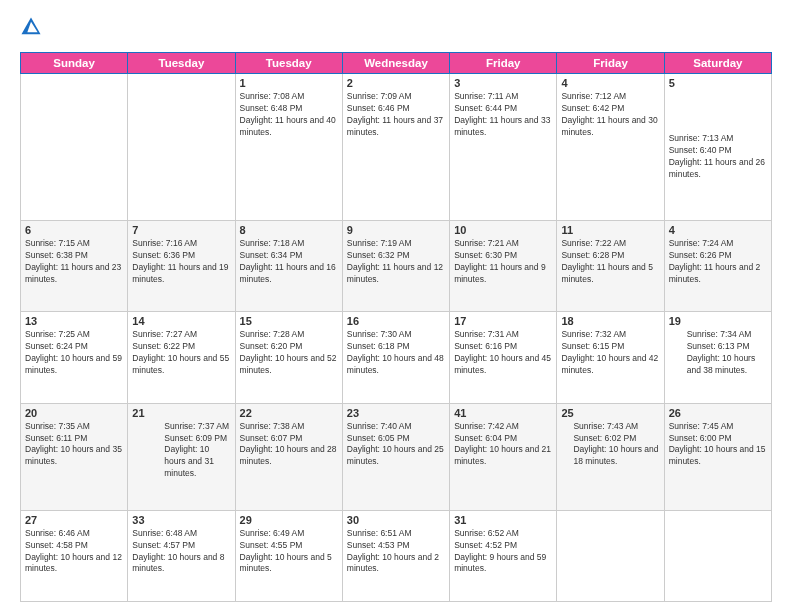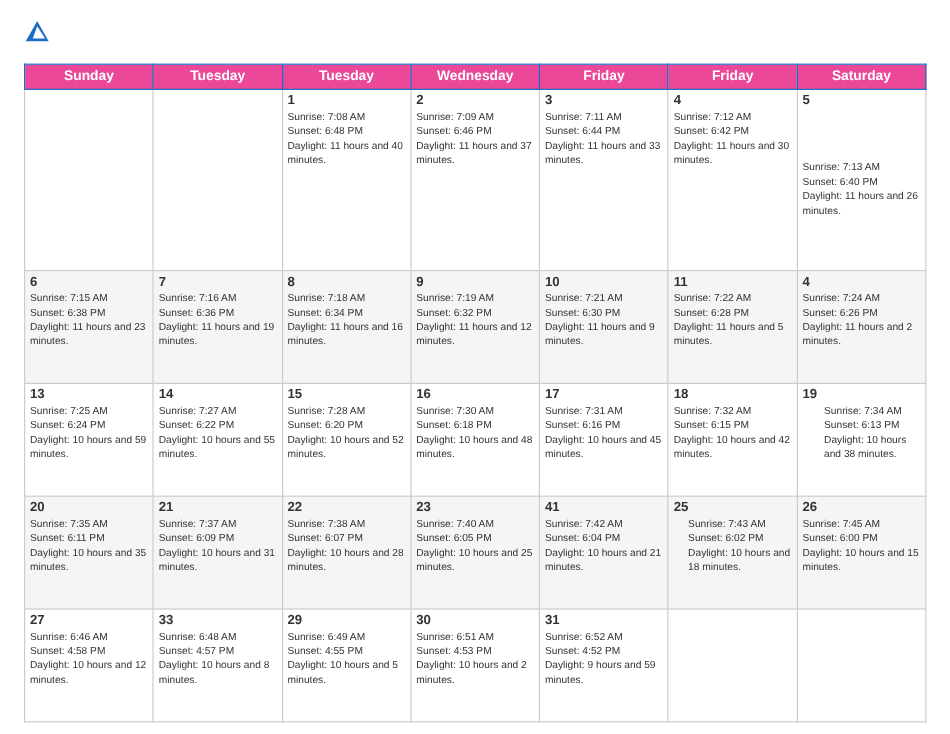--- a/index.html
+++ b/index.html
@@ -260,21 +260,21 @@
         </tr>
         <tr>
           <td>
             <span class="day-number">20</span>
             <div class="day-info" style="white-space: pre-line;">Sunrise: 7:35 AM
 Sunset: 6:11 PM
 Daylight: 10 hours and 35 minutes.</div>
           </td>
           <td>
             <span class="day-number">21</span>
-            <div class="day-info" style="white-space: pre-line;">Sunrise: 7:37 AM
+            <div class="day-info" style="white-space: pre-line; margin-left: 32px;">Sunrise: 7:37 AM
 Sunset: 6:09 PM
 Daylight: 10 hours and 31 minutes.</div>
           </td>
           <td>
             <span class="day-number">22</span>
             <div class="day-info" style="white-space: pre-line;">Sunrise: 7:38 AM
 Sunset: 6:07 PM
 Daylight: 10 hours and 28 minutes.</div>
           </td>
           <td>

